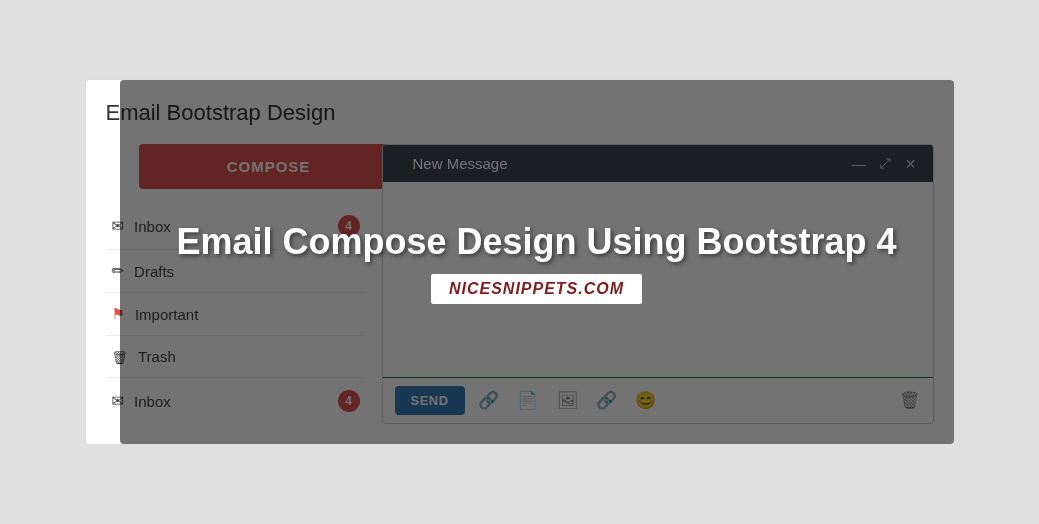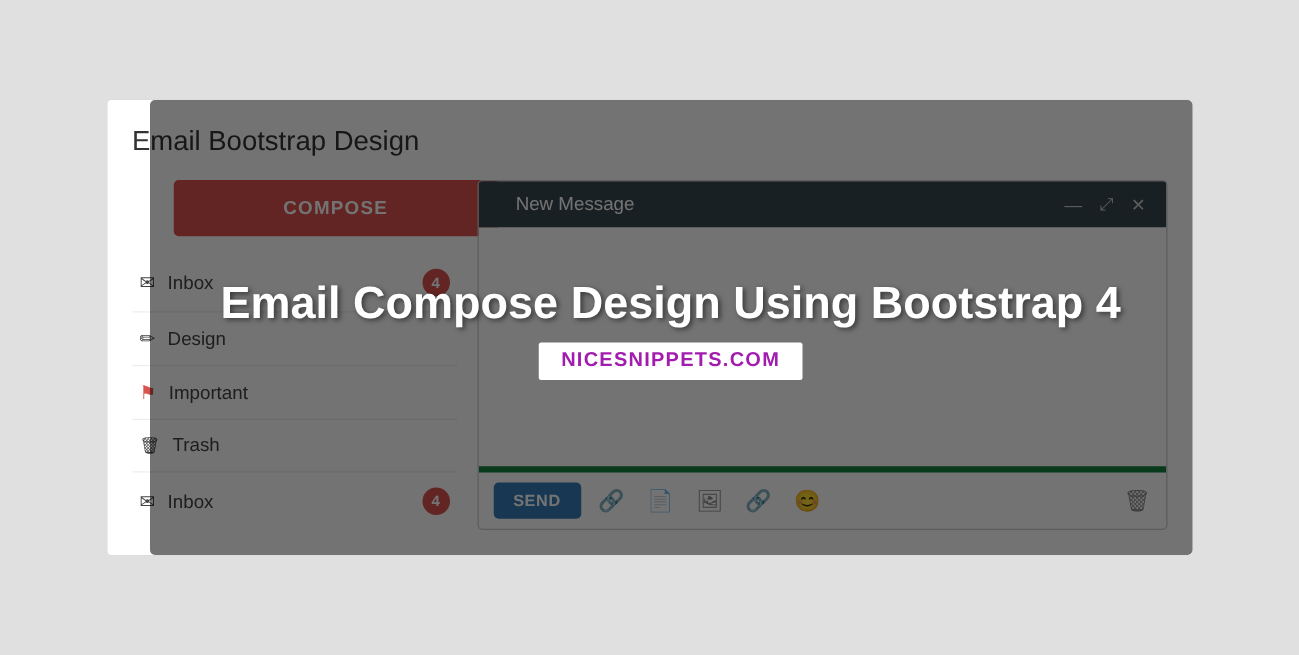--- a/index.html
+++ b/index.html
@@ -135,21 +135,21 @@
       border: none;
       padding: 10px 14px;
       font-size: 14px;
       color: #555;
       resize: none;
       outline: none;
       min-height: 120px;
       font-family: Arial, sans-serif;
     }
     .compose-toolbar {
-      border-top: 5px solid #15803d;
+      border-top: 1px solid #15803d;
       padding: 8px 12px;
       display: flex;
       gap: 10px;
     }
     .send-btn {
       background: #337ab7;
       color: #fff;
       border: none;
       padding: 7px 16px;
       font-size: 13px;
@@ -195,23 +195,24 @@
       text-align: center;
       line-height: 1.2;
       text-shadow: 2px 2px 4px rgba(0,0,0,0.5);
     }
     .watermark-url {
       margin-top: 10px;
       background: #fff;
       padding: 6px 18px;
       font-size: 16px;
       font-weight: bold;
-      color: #a21caf;
+      color: #7f1d1d;
       letter-spacing: 1px;
       border-radius: 2px;
+      font-style: italic;
     }
   </style>
 </head>
 <body>
 
 <div class="card">
   <h2 class="card-title">Email Bootstrap Design</h2>
 
   <div class="layout">
 
@@ -226,21 +227,21 @@
               <span>Inbox</span>
             </span>
             <span class="badge">4</span>
           </a>
         </li>
 
         <li>
           <a class="nav-item">
             <span class="nav-item-left">
               <span class="icon-drafts"></span>
-              <span>Design</span>
+              <span>Drafts</span>
             </span>
           </a>
         </li>
 
 
         <li>
           <a class="nav-item">
             <span class="nav-item-left">
               <span class="icon-important"></span>
               <span>Important</span>

